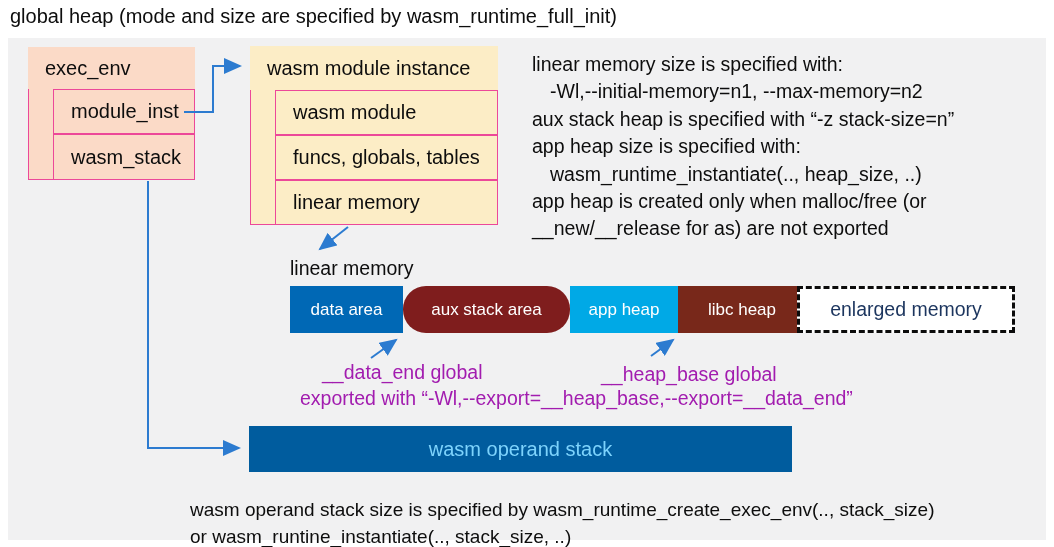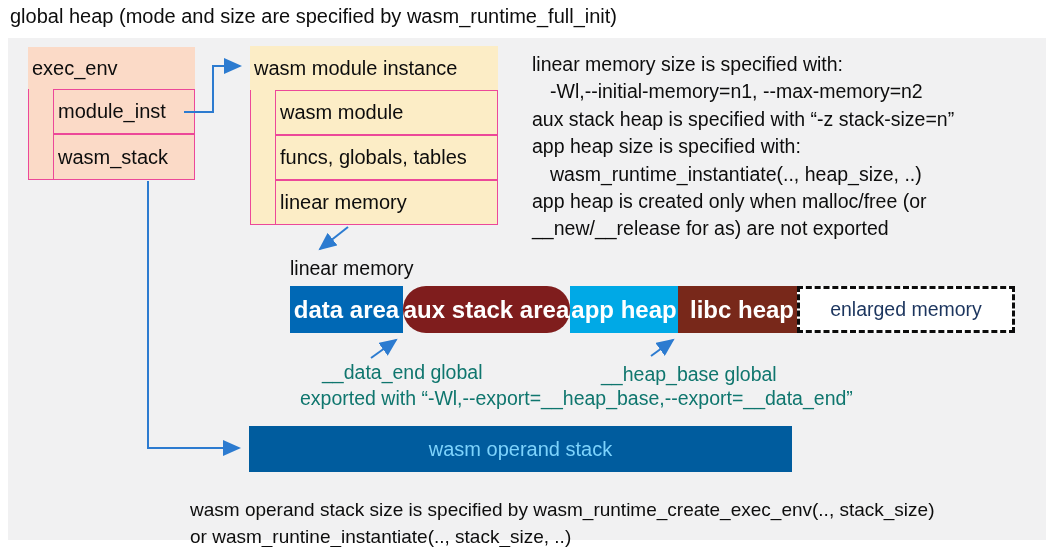--- a/index.html
+++ b/index.html
@@ -4,50 +4,50 @@
 <style>
   html,body{margin:0;padding:0;background:#ffffff;}
   body{font-family:"Liberation Sans", sans-serif; color:#111;}
   .stage{position:relative;width:1054px;height:547px;background:#fff;overflow:hidden;}
   .title{position:absolute;left:10px;top:5px;font-size:20px;color:#0d0d0d;white-space:nowrap;}
   .panel{position:absolute;left:8px;top:38px;width:1038px;height:502px;background:#f1f1f2;}
 
   .box{position:absolute;box-sizing:border-box;border:1px solid #ec4899;}
   .salmon{background:#fbdac7;}
   .cream{background:#fcedc6;}
-  .box-label{font-size:20px;color:#0d0d0d;padding-left:4px;white-space:nowrap;display:flex;align-items:center;height:100%;}
+  .box-label{font-size:20px;color:#0d0d0d;padding-left:17px;white-space:nowrap;display:flex;align-items:center;height:100%;}
 
   .exec-outer{left:28px;top:47px;width:167px;height:133px;}
   .exec-header{left:28px;top:47px;width:167px;height:42px;border:none;}
   .row-module-inst{left:53px;top:89px;width:142px;height:45px;}
   .row-wasm-stack{left:53px;top:134px;width:142px;height:46px;}
 
   .inst-outer{left:250px;top:46px;width:248px;height:179px;}
   .inst-header{left:250px;top:46px;width:248px;height:44px;border:none;}
   .row-wasm-module{left:275px;top:90px;width:223px;height:45px;}
   .row-funcs{left:275px;top:135px;width:223px;height:45px;}
   .row-linmem{left:275px;top:180px;width:223px;height:45px;}
 
   .notes{position:absolute;left:532px;top:51px;width:512px;font-size:19.5px;line-height:27.4px;color:#0d0d0d;}
   .notes .line{white-space:nowrap;}
   .notes .indent{padding-left:18px;}
 
   .linmem-label{position:absolute;left:290px;top:257px;font-size:19.5px;color:#0d0d0d;}
 
   .seg{position:absolute;top:286px;height:47px;display:flex;align-items:center;justify-content:center;
-       color:#fff;font-size:24px;white-space:nowrap;font-weight:bold;}
+       color:#fff;font-size:17px;white-space:nowrap;}
   .seg-data{left:290px;width:113px;}
   .seg-aux{left:403px;width:167px;}
   .seg-appheap{left:570px;width:108px;}
   .seg-libc{left:678px;width:128px;}
   .enlarged{position:absolute;left:797px;top:286px;width:218px;height:47px;box-sizing:border-box;
             background:#ffffff;border:3px dashed #0c0c0c;display:flex;align-items:center;justify-content:center;
             font-size:19.5px;color:#1c355e;white-space:nowrap;}
 
-  .ann{position:absolute;font-size:19.5px;color:#0f766e;white-space:nowrap;}
+  .ann{position:absolute;font-size:19.5px;color:#a21caf;white-space:nowrap;}
   .ann-data-end{left:322px;top:361px;}
   .ann-heap-base{left:601px;top:363px;}
   .ann-exported{left:300px;top:387px;}
 
   .operand{position:absolute;left:249px;top:426px;width:543px;height:46px;background:#005c9e;
            display:flex;align-items:center;justify-content:center;color:#7dd3fc;font-size:20px;}
 
   .footer{position:absolute;left:190px;top:496px;font-size:19px;line-height:27px;color:#0d0d0d;}
   .footer .line{white-space:nowrap;}
 

